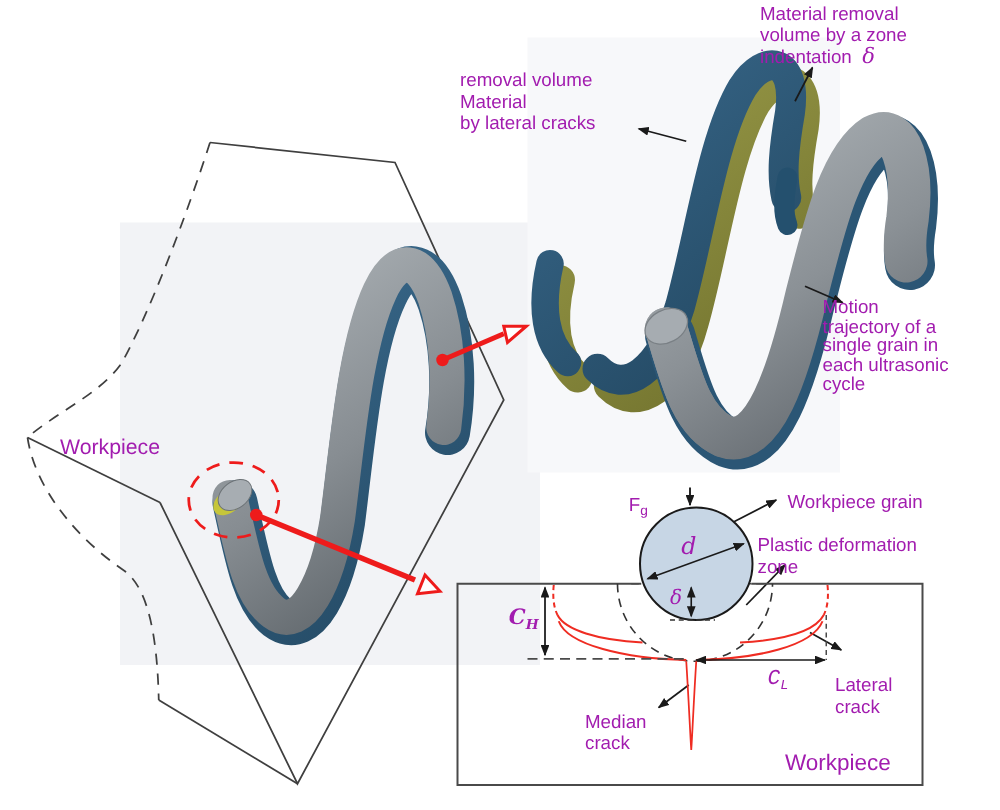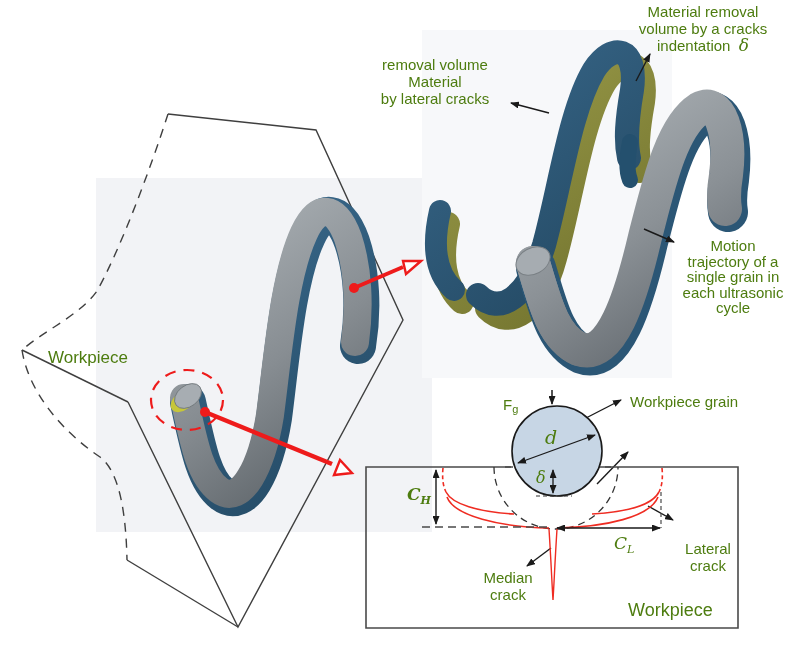--- a/index.html
+++ b/index.html
@@ -1,19 +1,19 @@
 <!DOCTYPE html>
 <html><head>
 <meta charset="utf-8">
 <style>
   html,body{margin:0;padding:0;background:#ffffff;}
   #fig{position:relative;width:800px;height:648px;background:#ffffff;overflow:hidden;
        font-family:"Liberation Sans", sans-serif;color:#1a1a1a;}
   #art{position:absolute;left:0;top:0;}
-  .lbl{position:absolute;font-size:15px;line-height:17px;text-align:center;color:#4d7c0f;white-space:nowrap;}
+  .lbl{position:absolute;font-size:15px;line-height:17px;text-align:left;color:#a21caf;white-space:nowrap;}
   .lbl div{white-space:nowrap;}
   .math{font-family:"DejaVu Serif", serif;font-style:italic;}
   sub{font-size:11px;}
   .sans-sub{font-size:11px;position:relative;top:3px;}
 </style>
 </head>
 <body>
 
 <div id="fig">
 
@@ -123,21 +123,21 @@
     <line x1="557" y1="528" x2="660" y2="528" stroke="#1a1a1a" stroke-width="1.3" marker-start="url(#ah)" marker-end="url(#ah)"></line>
     <line x1="661" y1="492" x2="661" y2="528" stroke="#4a4a4a" stroke-width="1.2" stroke-dasharray="4 3"></line>
     <line x1="552" y1="390" x2="552" y2="404" stroke="#1a1a1a" stroke-width="1.5" marker-end="url(#ah)"></line>
     <line x1="518" y1="463" x2="595" y2="435" stroke="#1a1a1a" stroke-width="1.3" marker-start="url(#ah)" marker-end="url(#ah)"></line>
     <line x1="553" y1="470" x2="553" y2="493" stroke="#1a1a1a" stroke-width="1.3" marker-start="url(#ah)" marker-end="url(#ah)"></line>
   </g>
 </svg>
 
 <div class="lbl" style="left:608px;top:3px;width:190px;">
   <div>Material removal</div>
-  <div>volume by a cracks</div>
+  <div>volume by a zone</div>
   <div><span>indentation</span>&nbsp;&nbsp;<span class="math" style="font-size:17px;">δ</span></div>
 </div>
 
 <div class="lbl" style="left:368px;top:56px;width:134px;">
   <div>removal volume</div>
   <div>Material</div>
   <div>by lateral cracks</div>
 </div>
 
 <div class="lbl" style="left:658px;top:238px;width:150px;line-height:15.5px;">
@@ -145,36 +145,40 @@
   <div>trajectory of a</div>
   <div>single grain in</div>
   <div>each ultrasonic</div>
   <div>cycle</div>
 </div>
 
 <div class="lbl" style="left:48px;top:349px;font-size:17px;">Workpiece</div>
 
 <div class="lbl" style="left:630px;top:393px;">Workpiece grain</div>
 
+<div class="lbl" style="left:606px;top:428px;width:170px;">
+  <div>Plastic deformation</div>
+  <div>zone</div>
+</div>
 
 <div class="lbl" style="left:668px;top:493px;width:80px;margin-top:47px;">
   <div>Lateral</div>
   <div>crack</div>
 </div>
 
 <div class="lbl" style="left:468px;top:569px;width:80px;">
   <div>Median</div>
   <div>crack</div>
 </div>
 
 <div class="lbl" style="left:628px;top:602px;font-size:18px;">Workpiece</div>
 
 <div class="lbl" style="left:503px;top:396px;"><span>F</span><span class="sans-sub">g</span></div>
 
 <div class="lbl math" style="left:407px;top:486px;font-size:17px;font-weight:bold;"><span>C</span><sub>H</sub></div>
 
-<div class="lbl math" style="left:614px;top:535px;font-size:17px;"><span>C</span><sub>L</sub></div>
+<div class="lbl math" style="left:614px;top:535px;font-size:17px;font-family:Liberation Mono, monospace;"><span>C</span><sub>L</sub></div>
 
 <div class="lbl math" style="left:545px;top:429px;font-size:19px;">d</div>
 
 <div class="lbl math" style="left:536px;top:469px;font-size:16px;">δ</div>
 
 </div>
 
 </body></html>

